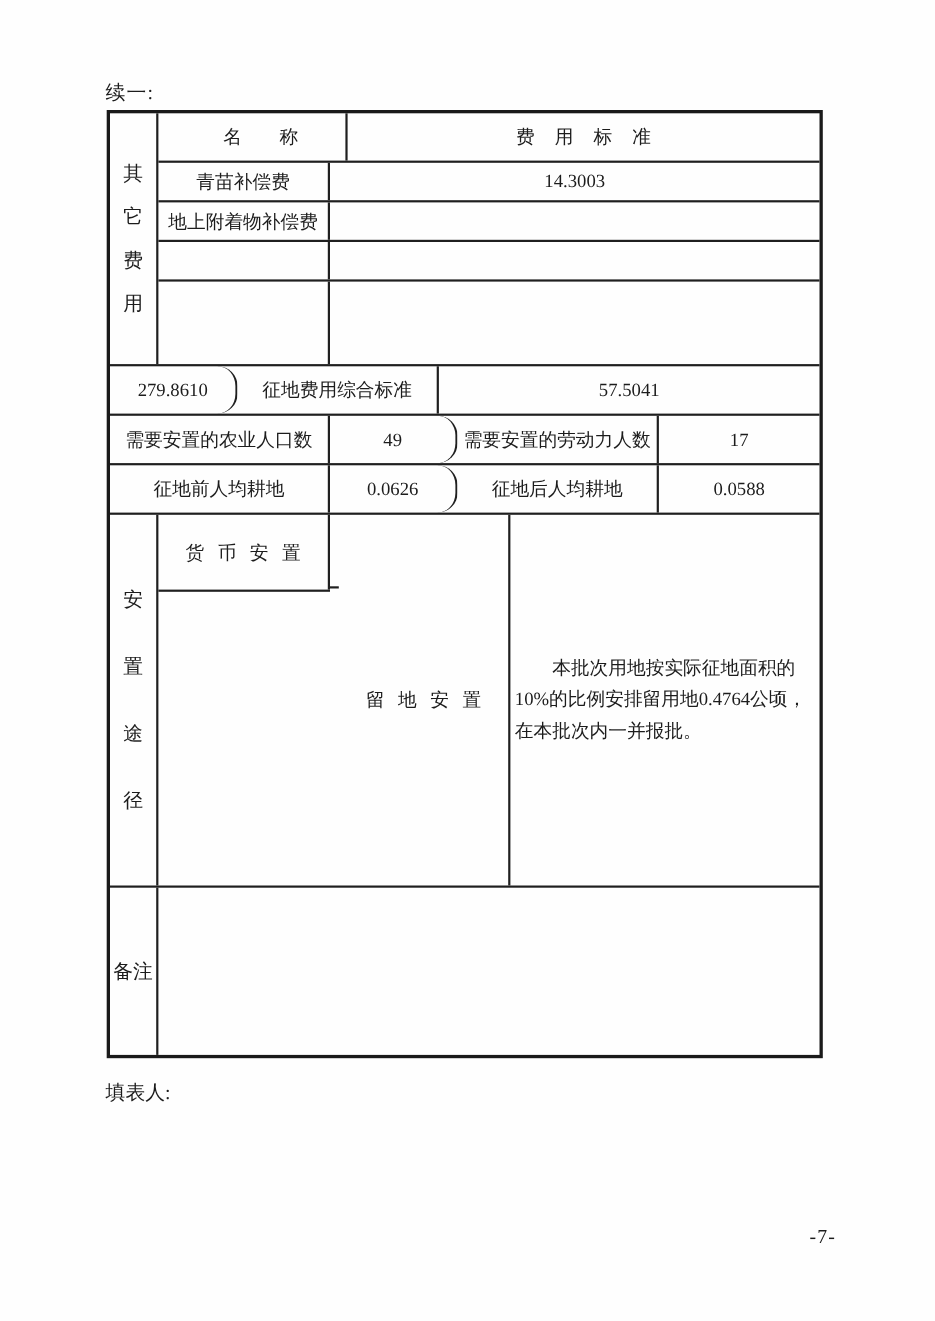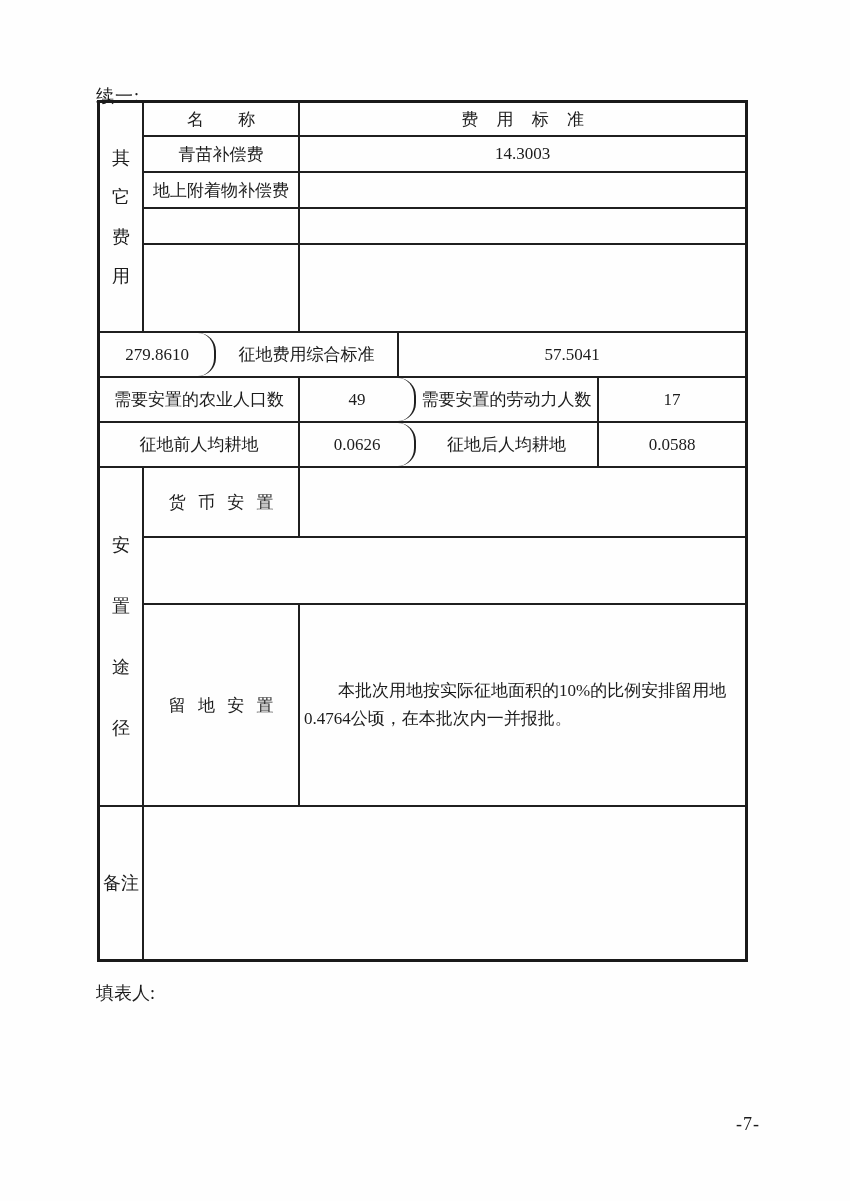--- a/index.html
+++ b/index.html
@@ -3,21 +3,21 @@
 <meta charset="utf-8">
 <style>
   * { margin:0; padding:0; box-sizing:border-box; }
   html,body { background:#9a9a9a; }
   body { font-family:"Liberation Serif","DejaVu Serif",serif; }
   .sheet{
     position:relative; width:850px; height:1201px; margin:0 auto;
     background:#fefefe; color:#1c1c1c; overflow:hidden;
   }
   .cont-label{
-    position:absolute; left:96px; top:84px;
+    position:absolute; left:96px; top:72px;
     font-size:18px; letter-spacing:1px;
   }
   .main-table{
     position:absolute; left:97px; top:100px; width:651px; height:862px;
     border:3px solid #1a1a1a; display:flex; flex-direction:column;
     font-size:17px;
   }
   .sec{ display:flex; border-bottom:2px solid #1f1f1f; }
   .sec:last-child{ border-bottom:none; flex:1; }
   
@@ -30,35 +30,35 @@
   
   .cell{
     display:flex; align-items:center; justify-content:center;
     overflow:hidden;
   }
   .cell-left{ justify-content:flex-start; text-align:left; }
   
   .secA{ height:230px; }
   .secA-right{ flex:1; display:flex; flex-direction:column; }
   .rowA{ display:flex; border-bottom:2px solid #1f1f1f; height:36px; }
-  .rowA:first-child{ height:34px; }
+  .rowA:first-child{ height:45px;padding-left:16px; }
   .rowA:last-child{ border-bottom:none; flex:1; }
   .colA-name{ width:156px; border-right:2px solid #1f1f1f; }
   .colA-val{ flex:1; }
   
   .secB{ height:135px; flex-direction:column; }
   .rowB{ display:flex; border-bottom:2px solid #1f1f1f; height:45px; }
   .rowB:last-child{ border-bottom:none; flex:1; }
   .colB-l1{ width:200px; border-right:2px solid #1f1f1f; }
   .colB-v1{ width:116px; border-right:2px solid #1f1f1f;border-radius:18px; }
   .colB-l2{ width:183px; border-right:2px solid #1f1f1f; }
   .colB-v2{ flex:1; }
   
   .secC{ height:339px; }
-  .secC-right{ flex:1; display:flex; flex-direction:column; }
+  .secC-right{ flex:1; display:flex; }
   .rowC{ display:flex; border-bottom:2px solid #1f1f1f; }
   .rowC-1{ height:70px; }
   .rowC-2{ height:67px; }
   .rowC-3{ border-bottom:none; flex:1; }
   .colC-name{ width:156px; border-right:2px solid #1f1f1f; display:flex;
               align-items:center; justify-content:center; word-spacing:8px; }
   .colC-content{ flex:1; display:flex; align-items:center; padding:2px 4px; }
   .para{ text-indent:2em; line-height:1.65; }
   
   .sp-name{ word-spacing:30px; }

